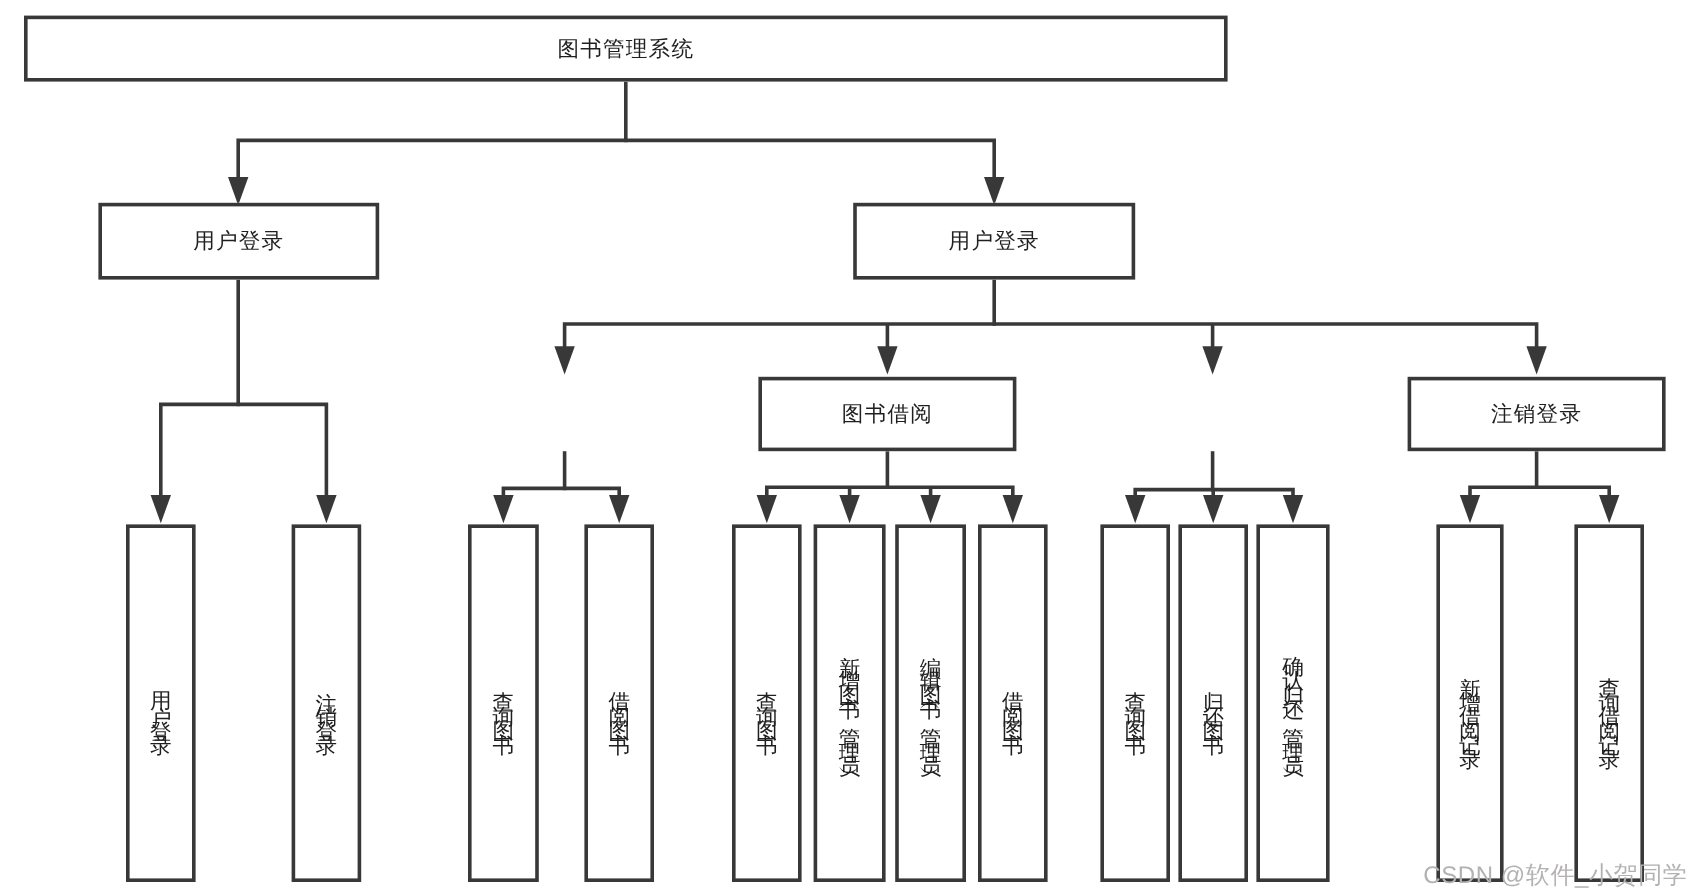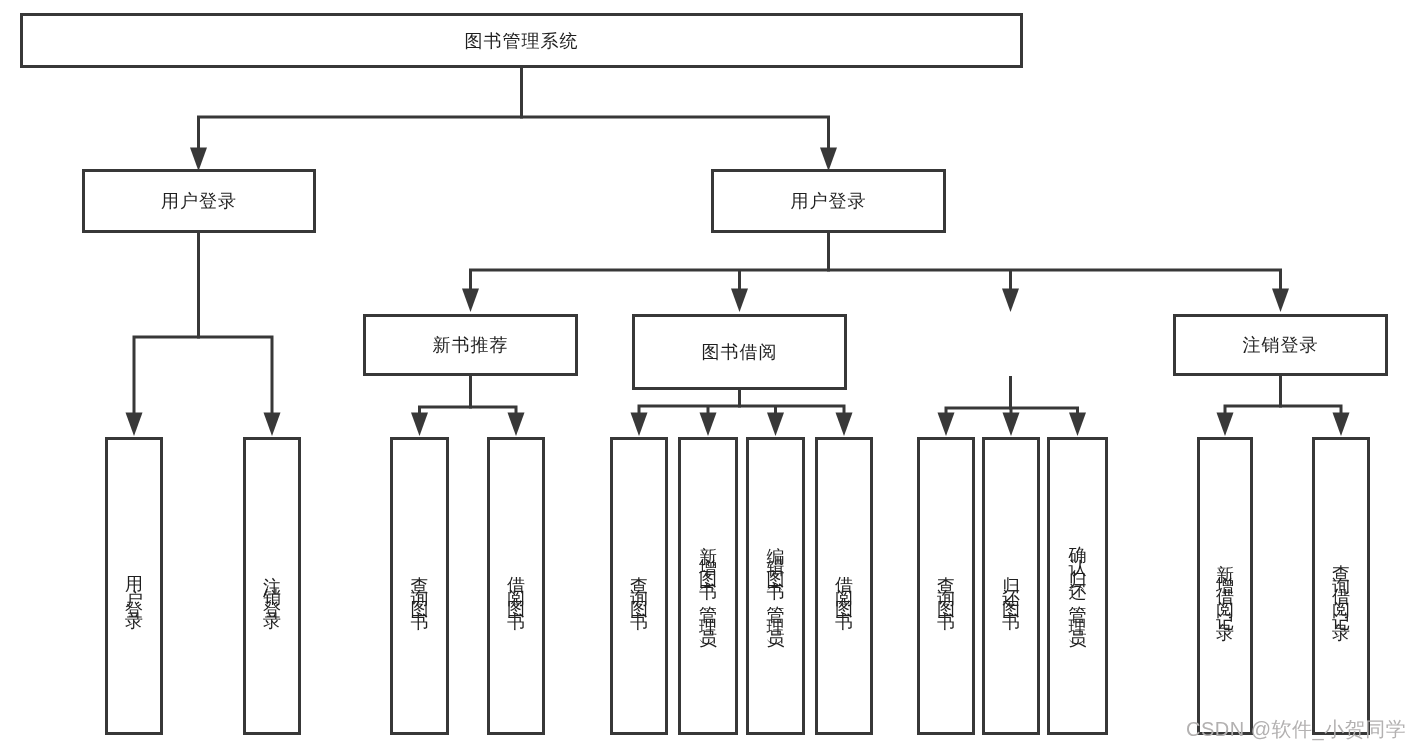--- a/index.html
+++ b/index.html
@@ -123,24 +123,21 @@
     <span class="label-h">图书管理系统</span>
   </div>
 
   <div class="box" style="left:82px; top:169px; width:234px; height:64px">
     <span class="label-h">用户登录</span>
   </div>
   <div class="box" style="left:711px; top:169px; width:235px; height:64px">
     <span class="label-h">用户登录</span>
   </div>
 
-  <div class="box" style="left:363px; top:314px; width:215px; height:62px">
-    <span class="label-h">新书推荐</span>
-  </div>
-  <div class="box" style="left:632px; top:314px; width:215px; height:76px">
+  <div class="box" style="left:632px; top:314px; width:215px; height:62px">
     <span class="label-h">图书借阅</span>
   </div>
   <div class="box" style="left:1173px; top:314px; width:215px; height:62px">
     <span class="label-h">注销登录</span>
   </div>
 
   <div class="box" style="left:105px; top:437px; width:58px; height:298px">
     <span class="label-v">用户登录</span>
   </div>
   <div class="box" style="left:243px; top:437px; width:58px; height:298px">

